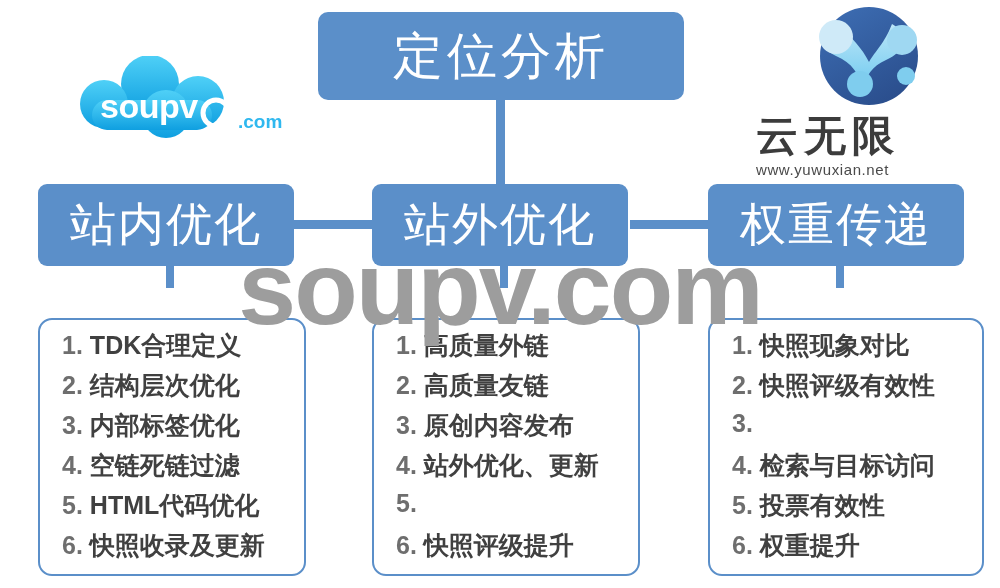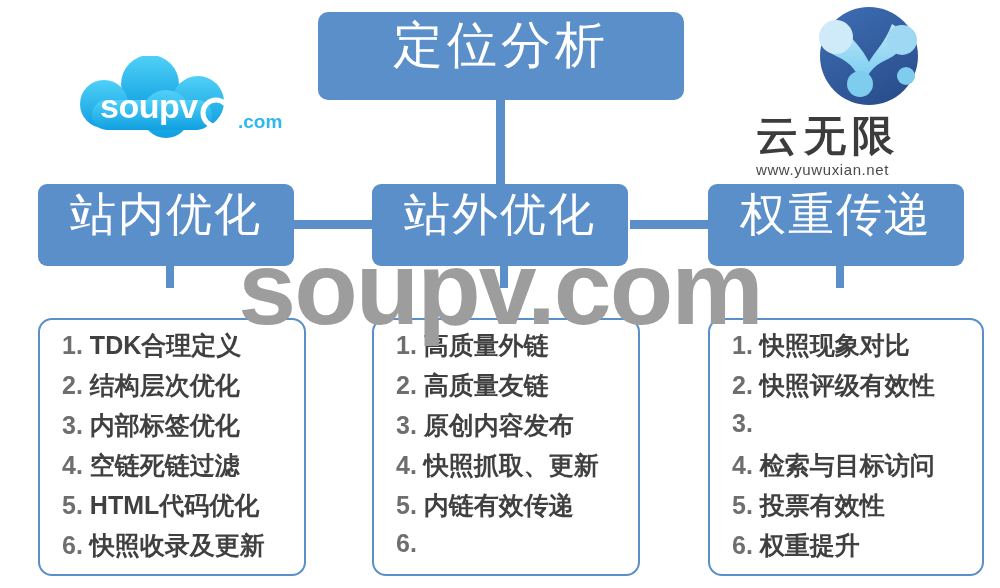--- a/index.html
+++ b/index.html
@@ -67,21 +67,21 @@
   .conn-drop-2 { left: 500px; top: 262px; }
   .conn-drop-3 { left: 836px; top: 262px; }
 
   
   .bluebox {
     position: absolute;
     background: #5b8fc9;
     border-radius: 10px;
     color: #ffffff;
     display: flex;
-    align-items: flex-start;
+    align-items: center;
     justify-content: center;
     z-index: 3;
     font-weight: 400;
   }
   .title-box {
     left: 318px;
     top: 12px;
     width: 366px;
     height: 88px;
     font-size: 50px;
@@ -232,28 +232,28 @@
     <div class="litem">
       <span class="num">2.</span>
       <span class="txt">高质量友链</span>
     </div>
     <div class="litem">
       <span class="num">3.</span>
       <span class="txt">原创内容发布</span>
     </div>
     <div class="litem">
       <span class="num">4.</span>
-      <span class="txt">快照抓取、更新</span>
+      <span class="txt">站外优化、更新</span>
     </div>
     <div class="litem">
       <span class="num">5.</span>
-      <span class="txt">内链有效传递</span>
     </div>
     <div class="litem">
       <span class="num">6.</span>
+      <span class="txt">快照评级提升</span>
     </div>
   </div>
 
   <div class="listbox list-3">
     <div class="litem">
       <span class="num">1.</span>
       <span class="txt">快照现象对比</span>
     </div>
     <div class="litem">
       <span class="num">2.</span>

